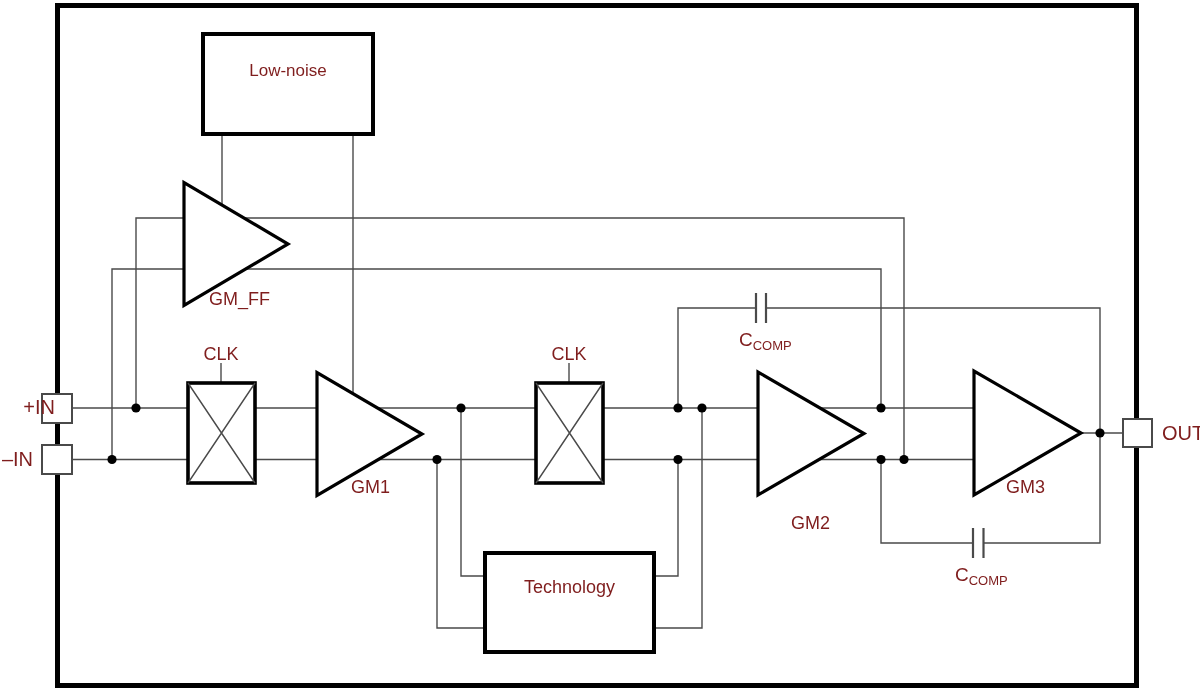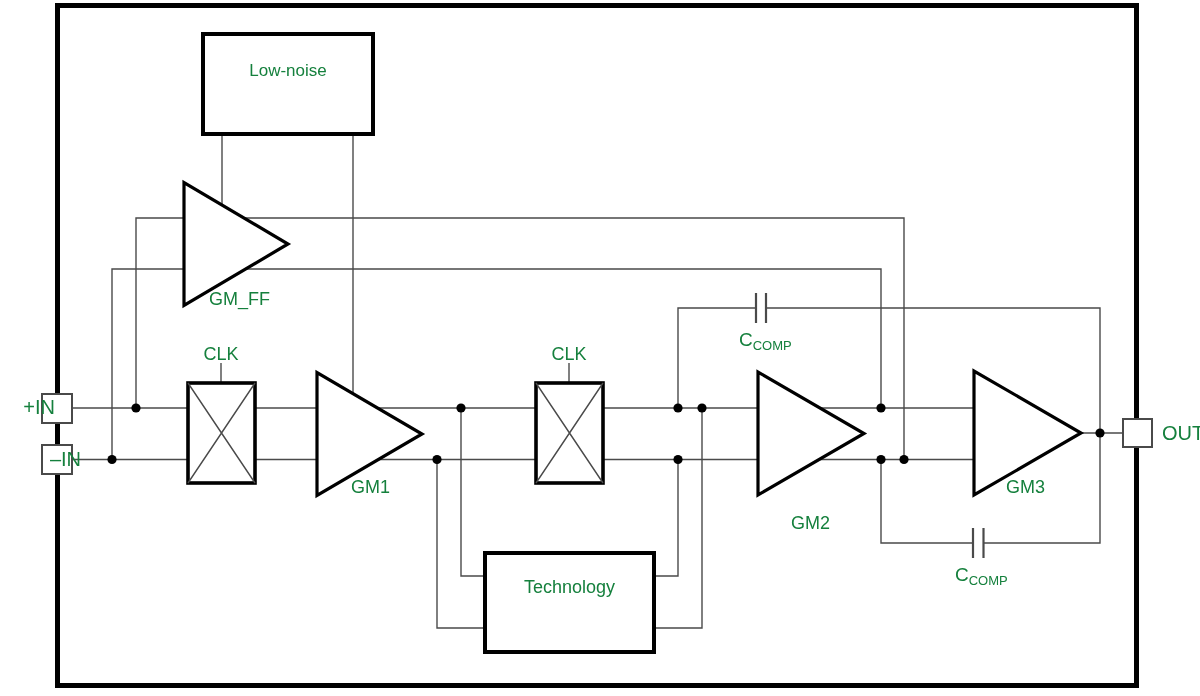--- a/index.html
+++ b/index.html
@@ -1,19 +1,19 @@
 <!DOCTYPE html>
 <html><head>
 <meta charset="utf-8">
 <style>
   html,body{margin:0;padding:0;background:#ffffff;}
   #stage{position:relative;width:1200px;height:696px;background:#ffffff;
          font-family:"Liberation Sans","DejaVu Sans",sans-serif;overflow:hidden;}
   #geo{position:absolute;left:0;top:0;}
-  .lbl{position:absolute;color:#15803d;white-space:nowrap;}
+  .lbl{position:absolute;color:#7f1d1d;white-space:nowrap;}
   .ctr{text-align:center;}
   .io{font-size:20px;line-height:20px;}
   .clk{font-size:18px;line-height:18px;width:50px;text-align:center;}
   .gml{font-size:18px;line-height:18px;}
   .boxtxt{font-size:17px;line-height:20px;}
   .rrttxt{font-size:18px;line-height:23px;}
   .cap{font-size:19px;line-height:19px;}
   .cap sub{font-size:13px;vertical-align:-4px;letter-spacing:0;}
 </style>
 </head>
@@ -93,21 +93,21 @@
       <circle cx="702" cy="408" r="4.6"></circle>
       <circle cx="678" cy="459.5" r="4.6"></circle>
       <circle cx="881" cy="408" r="4.6"></circle>
       <circle cx="881" cy="459.5" r="4.6"></circle>
       <circle cx="904" cy="459.5" r="4.6"></circle>
       <circle cx="1100" cy="433" r="4.6"></circle>
     </g>
   </svg>
 
   <div class="lbl io" style="left:0;top:397px;width:33px;text-align:right;margin-left:22px;">+IN</div>
-  <div class="lbl io" style="left:0;top:449px;width:33px;text-align:right;margin-left:48px;">–IN</div>
+  <div class="lbl io" style="left:0;top:449px;width:33px;text-align:right;">–IN</div>
   <div class="lbl io" style="left:1162px;top:423px;">OUT</div>
 
   <div class="lbl clk" style="left:196px;top:345px;">CLK</div>
   <div class="lbl clk" style="left:544px;top:345px;">CLK</div>
 
   <div class="lbl gml" style="left:209px;top:290px;">GM_FF</div>
   <div class="lbl gml" style="left:351px;top:478px;">GM1</div>
   <div class="lbl gml" style="left:791px;top:479px;margin-top:35px;">GM2</div>
   <div class="lbl gml" style="left:1006px;top:478px;">GM3</div>
 

